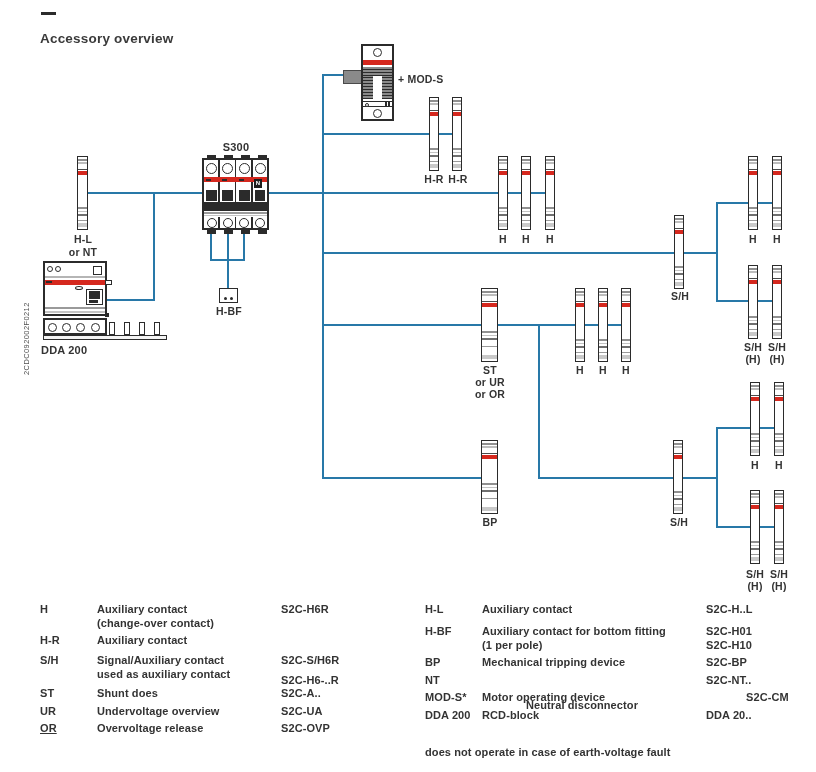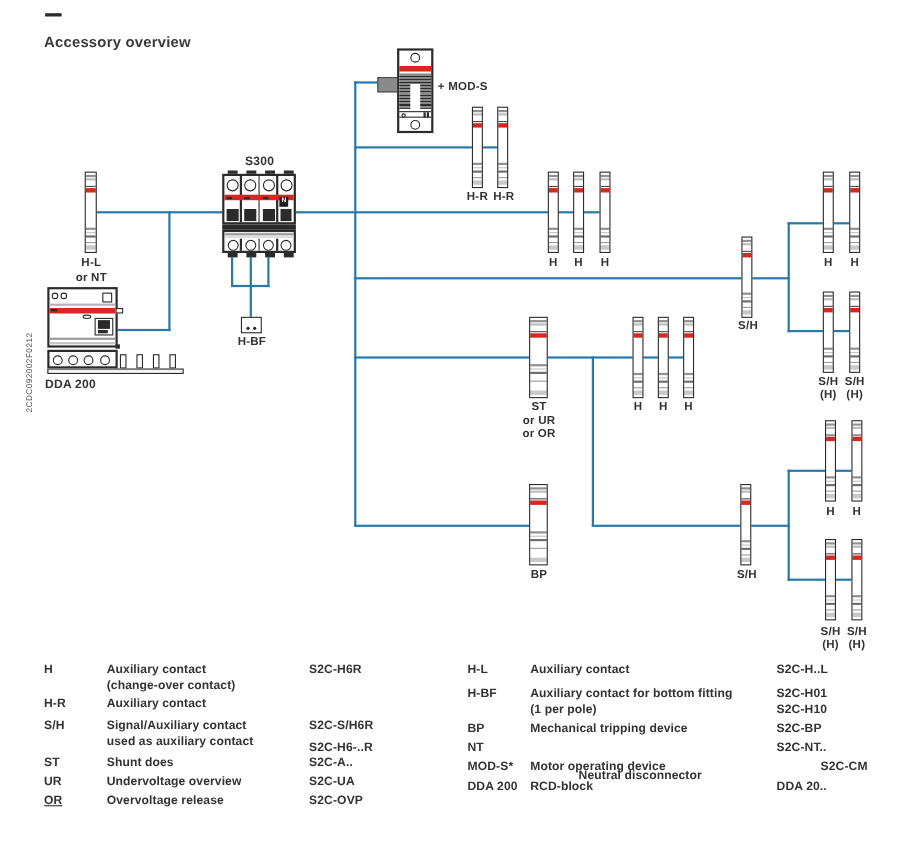--- a/index.html
+++ b/index.html
@@ -257,14 +257,15 @@
   <div class="tx" style="left:706px;top:656px;">S2C-BP</div>
   <div class="tx" style="left:425px;top:674px;">NT</div>
   <div class="tx" style="left:482px;top:699px;margin-left:44px;">Neutral disconnector</div>
   <div class="tx" style="left:706px;top:674px;">S2C-NT..</div>
   <div class="tx" style="left:425px;top:691px;">MOD-S*</div>
   <div class="tx" style="left:482px;top:691px;">Motor operating device</div>
   <div class="tx" style="left:706px;top:691px;margin-left:40px;">S2C-CM</div>
   <div class="tx" style="left:425px;top:709px;">DDA 200</div>
   <div class="tx" style="left:482px;top:709px;">RCD-block</div>
   <div class="tx" style="left:706px;top:709px;">DDA 20..</div>
+  <div class="tx" style="left:425px;top:746px;">does not operate in case of earth-voltage fault</div>
 
 </div>
 
 </body></html>

